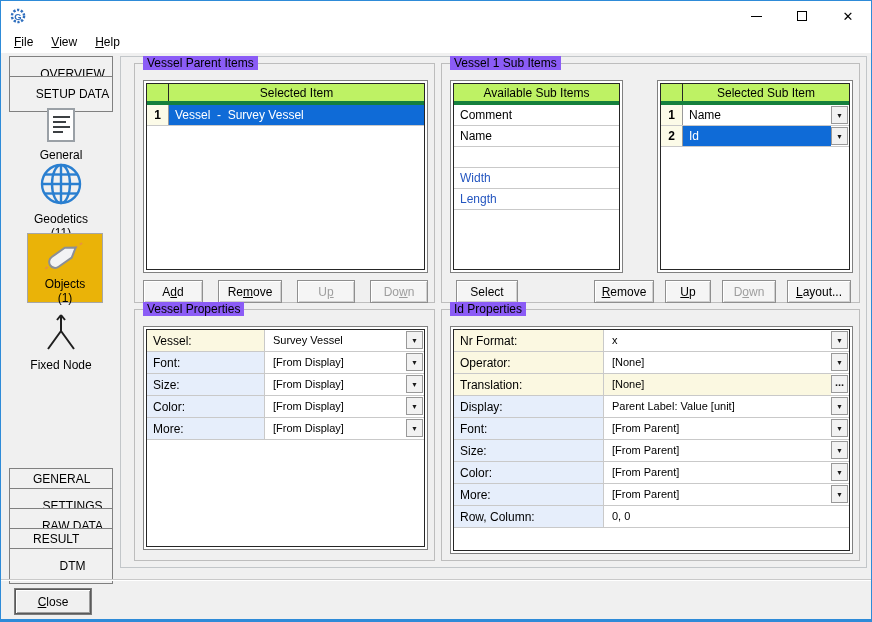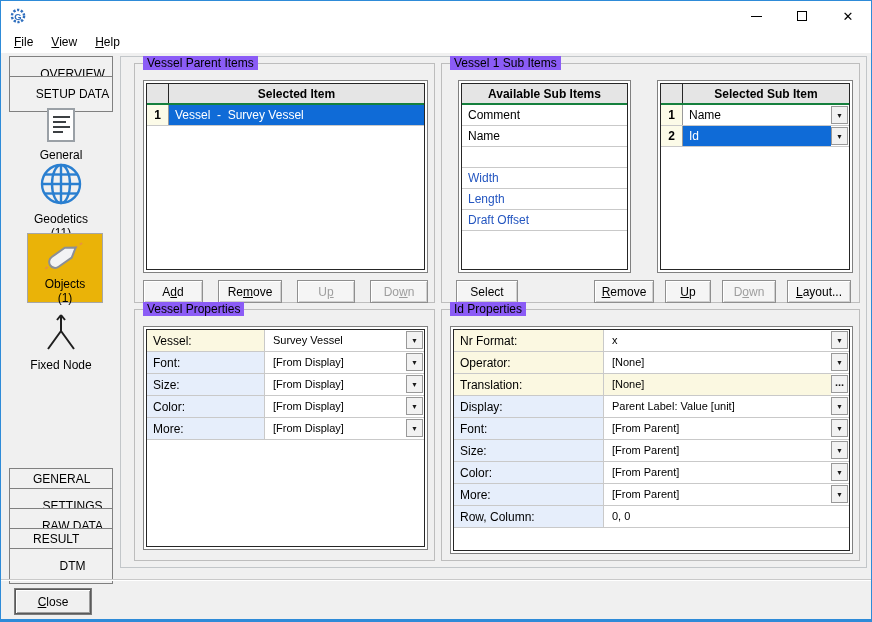--- a/index.html
+++ b/index.html
@@ -46,22 +46,22 @@
   
   .content { position:absolute; left:119px; top:3px; width:747px; height:512px;
              border:1px solid #c2c6c9; background:#f0f0f0; }
 
   .groupbox { position:absolute; border:1px solid #bdbdbd; }
   .groupbox > .gb-title { position:absolute; top:-8px; left:8px; background:#8b5cf6;
                           padding:0 4px; font-size:12px; }
 
   .sunken { position:absolute; background:#ffffff; border:1px solid #808080; padding:2px; }
   .grid { width:100%; height:100%; border:1px solid #262626; background:#ffffff; overflow:hidden; }
-  .grid-header { display:flex; height:21px; background:#e5e5e5; border-bottom:2px solid #15803d;
-                 font-weight:bold; font-size:12px; }
+  .grid-header { display:flex; height:21px; background:#bef264; border-bottom:4px solid #15803d;
+                 font-weight:normal; font-size:12px; }
   .gh-num { width:22px; border-right:1px solid #262626; }
   .gh-label { flex:1; display:flex; align-items:center; justify-content:center; }
 
   .trow { display:flex; height:21px; border-bottom:1px solid #c9c9c9; background:#fff; }
   .num-cell { width:22px; flex:none; background:#fcfbe8; font-weight:bold; text-align:center;
               border-right:1px solid #9a9a9a; padding-top:3px; font-size:12px; }
   .text-cell { flex:1; padding:3px 0 0 6px; white-space:pre; font-size:12px; overflow:hidden; }
   .sel { background:#0f6bd7; color:#ffffff; }
   .link { color:#2456c0; }
 
@@ -228,31 +228,30 @@
               <div class="p-value">[From Display]</div>
               <span class="dd">▼</span>
             </div>
           </div>
         </div>
       </div>
 
       <div class="groupbox" style="left:320px; top:6px; width:419px; height:240px;">
         <span class="gb-title">Vessel 1 Sub Items</span>
 
-        <div class="sunken" style="left:8px; top:16px; width:173px; height:193px;margin-left:8px;">
+        <div class="sunken" style="left:8px; top:16px; width:173px; height:193px;">
           <div class="grid">
             <div class="grid-header">
               <div class="gh-label">Available Sub Items</div>
             </div>
             <div class="list-row">Comment</div>
             <div class="list-row">Name</div>
             <div class="list-row sel">Id</div>
             <div class="list-row link">Width</div>
             <div class="list-row link">Length</div>
-            <div class="list-row link">Draft Offset</div>
           </div>
         </div>
 
         <div class="sunken" style="left:215px; top:16px; width:196px; height:193px;">
           <div class="grid">
             <div class="grid-header">
               <div class="gh-num"></div>
               <div class="gh-label">Selected Sub Item</div>
             </div>
             <div class="trow">

